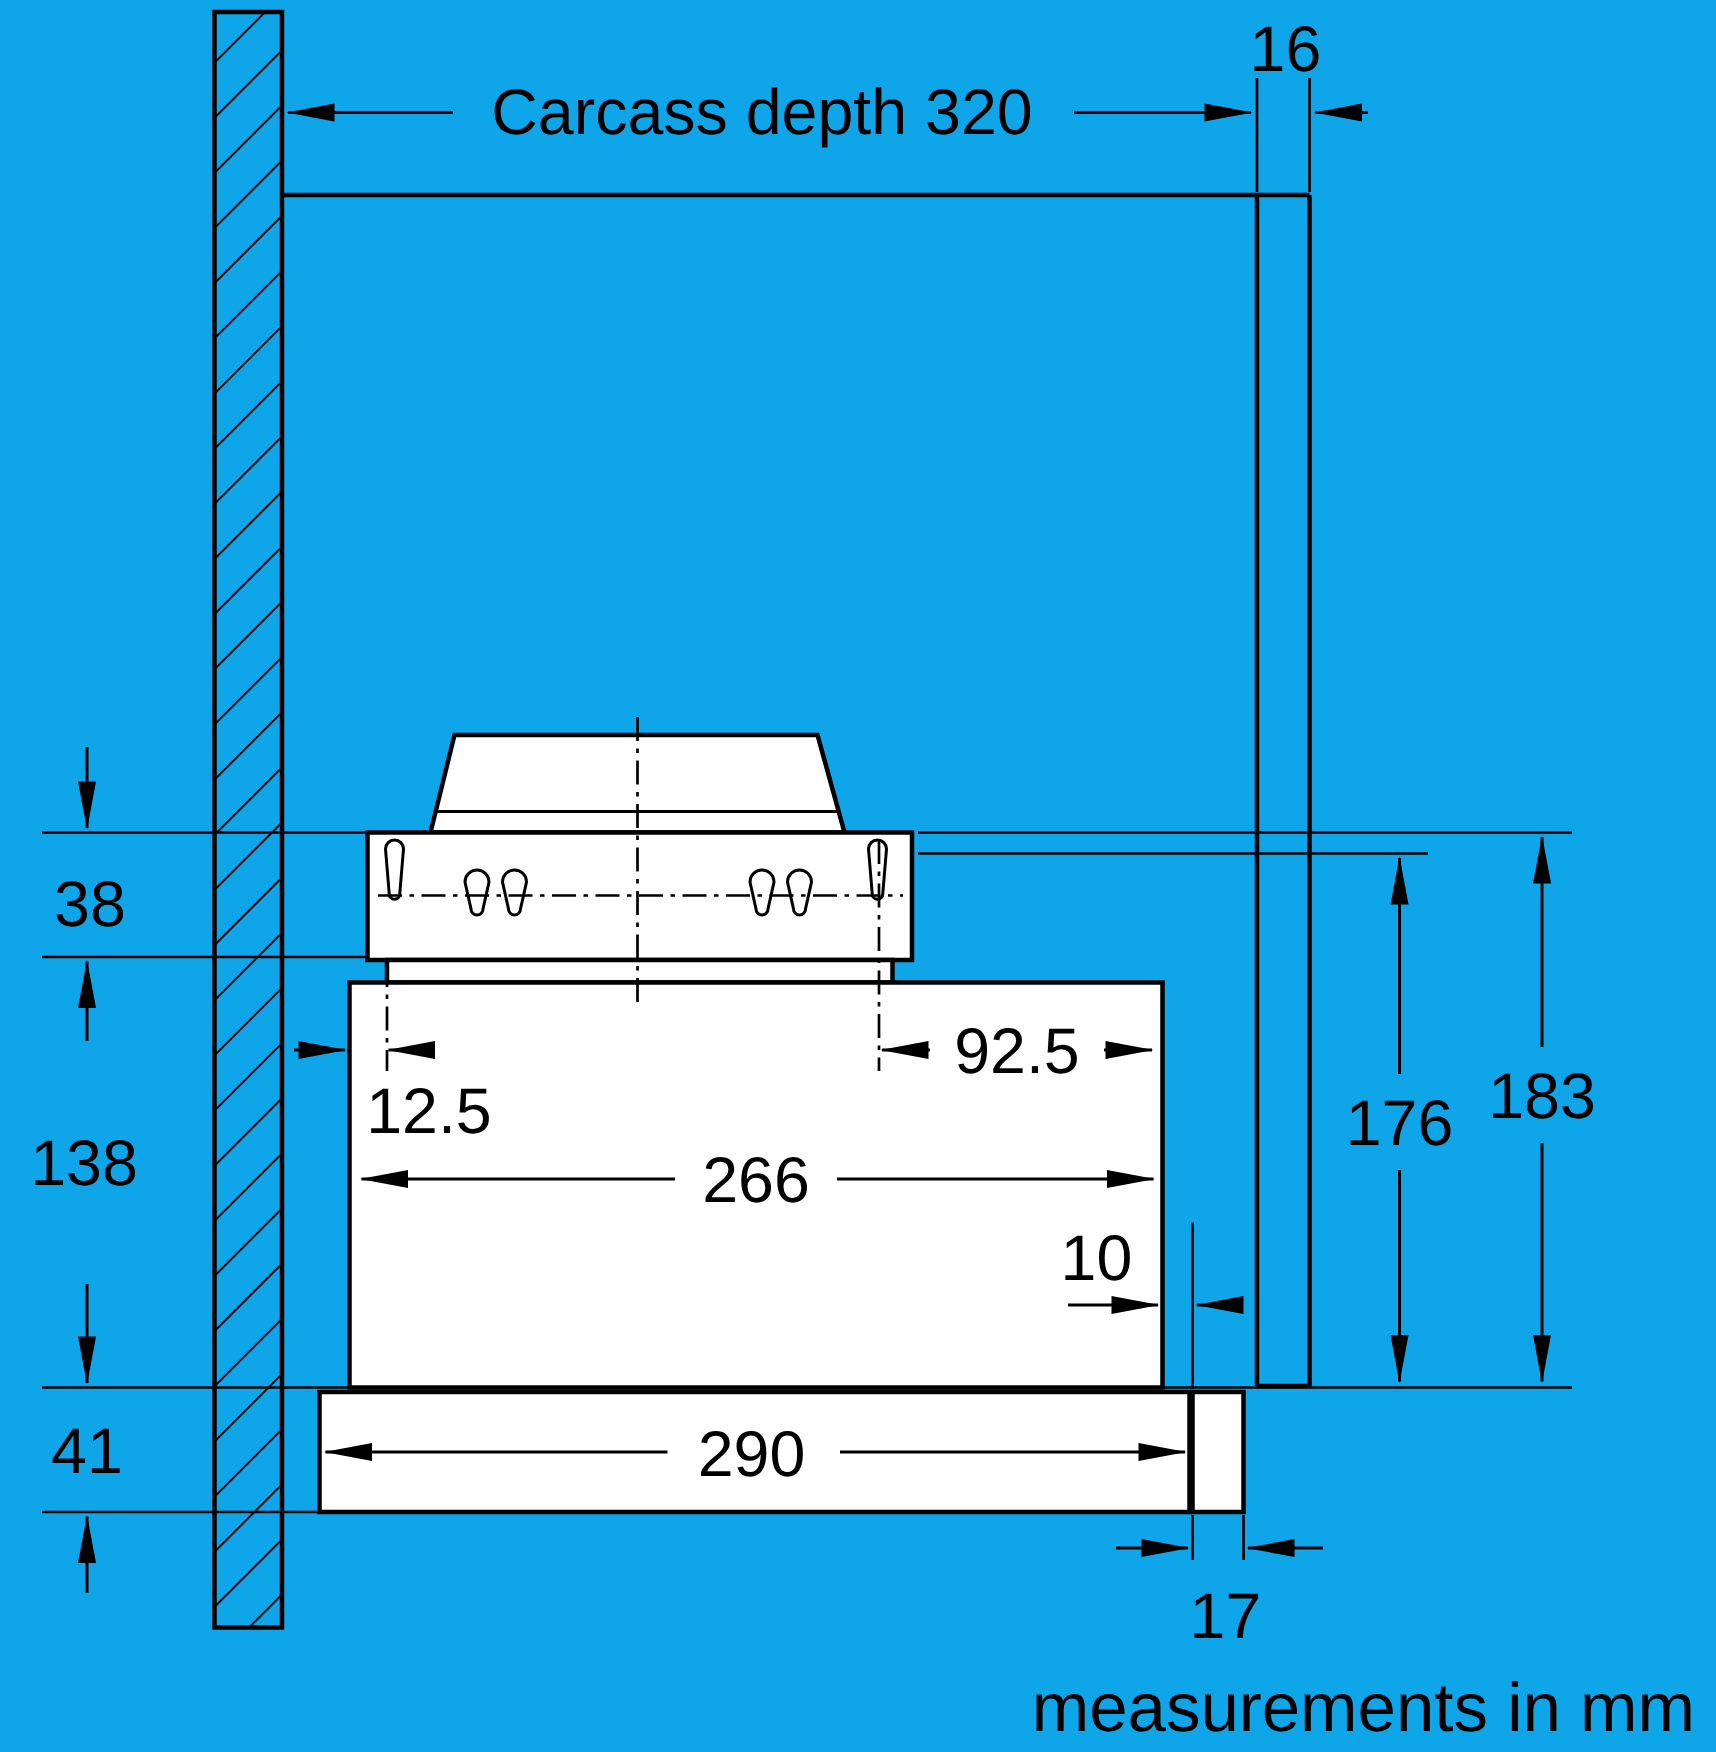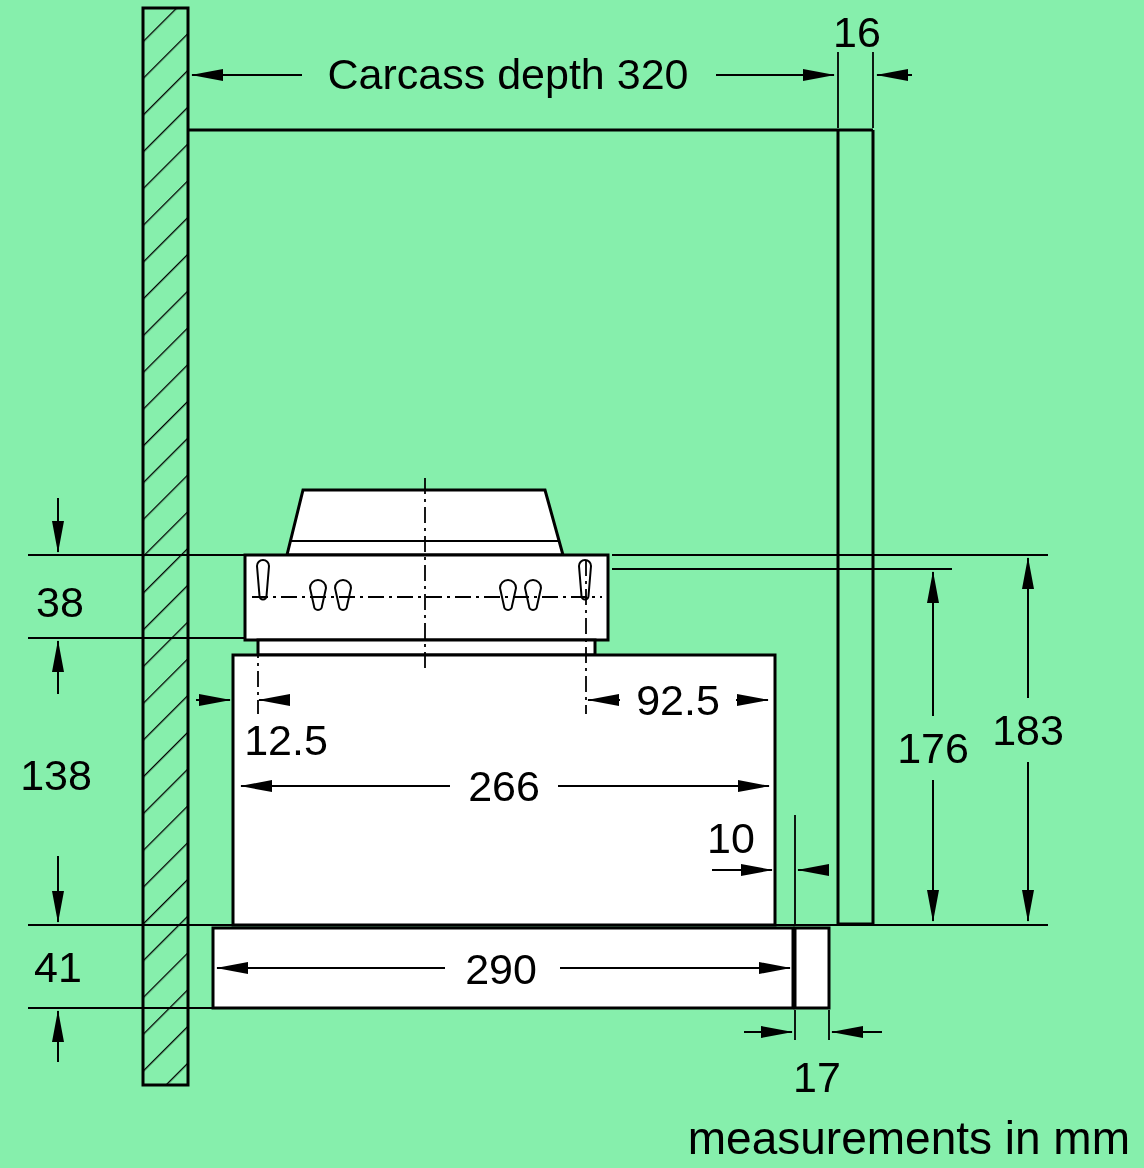--- a/index.html
+++ b/index.html
@@ -1,16 +1,16 @@
 <!DOCTYPE html>
 <html><head>
 <meta charset="utf-8">
 <style>
   html,body{margin:0;padding:0;background:#ffffff;}
-  .canvas{position:relative;width:1144px;height:1168px;background:#86efac;overflow:hidden;}
+  .canvas{position:relative;width:1144px;height:1168px;background:#0ea5e9;overflow:hidden;}
   svg{position:absolute;left:0;top:0;}
   text{font-family:"Liberation Sans", sans-serif;fill:#000000;}
   .dim-label{font-size:43px;}
   .footer-label{font-size:46px;}
   .outline{stroke:#000;stroke-width:3;fill:#ffffff;}
   .thin{stroke:#000;stroke-width:1.8;fill:none;}
   .dim{stroke:#000;stroke-width:2;fill:none;}
   .dashdot{stroke:#000;stroke-width:1.8;fill:none;stroke-dasharray:16 5 3 5;}
   .detail{stroke:#000;stroke-width:2;fill:#ffffff;}
 </style>

